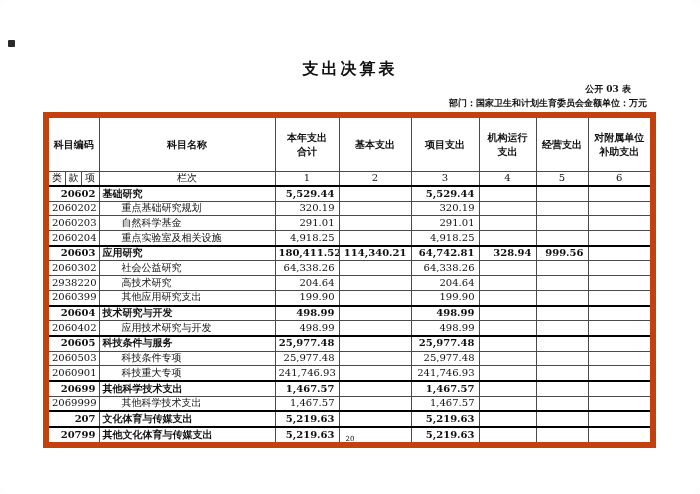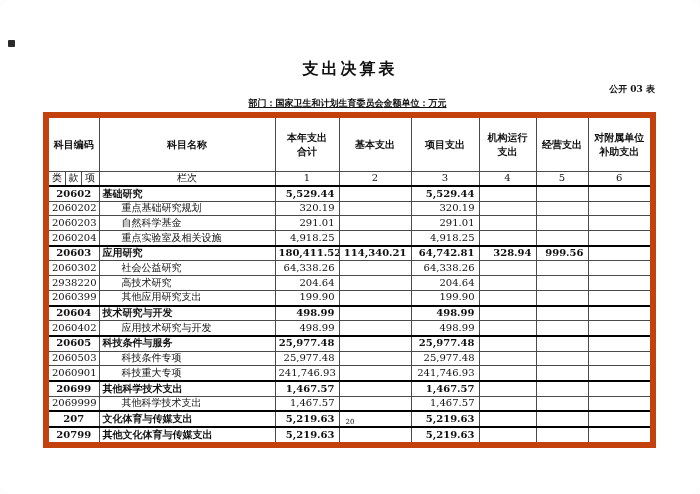--- a/index.html
+++ b/index.html
@@ -6,44 +6,44 @@
   body{
     width:700px;height:494px;background:#fdfdfd;
     font-family:"DejaVu Serif","Liberation Serif",serif;color:#111;
   }
   .page{position:relative;width:700px;height:494px;background:#ffffff;overflow:hidden;border-radius:12px;}
   .artifact{position:absolute;left:8px;top:40px;width:7px;height:7px;background:#2a2a2a;border-radius:1px;}
   .title{
     position:absolute;top:59px;left:0;width:100%;margin:0;
     text-align:center;font-size:16px;font-weight:bold;letter-spacing:3px;
   }
-  .table-tag{position:absolute;top:83px;right:45px;font-size:9px;font-weight:bold;}
+  .table-tag{position:absolute;top:83px;right:69px;font-size:9px;font-weight:bold;}
   .meta{
     position:absolute;top:97px;left:48px;right:53px;
-    display:flex;justify-content:center;font-size:9px;font-weight:bold;text-decoration:underline;
+    display:flex;justify-content:flex-end;font-size:9px;font-weight:bold;
   }
   table.main{
     position:absolute;left:43px;top:112px;width:604px;
     border-collapse:collapse;table-layout:fixed;
     font-size:10px;border:6px solid #c2410c;
   }
   th,td{
     border:1px solid #4a4a4a;padding:0 3px;overflow:hidden;
     white-space:nowrap;line-height:1.05;vertical-align:middle;
   }
   tr.h1 th{height:53px;font-weight:bold;text-align:center;white-space:pre-line;line-height:1.35;}
   tr.h2 th{height:13px;font-weight:normal;text-align:center;border-bottom:2px solid #000;}
   tbody td{height:13.7px;}
   tbody tr.detail td{border-top:1px solid #9a9a9a;}
   tbody tr.section td{font-weight:bold;border-top:2px solid #000;}
-  td.code{text-align:center;}
+  td.code{text-align:right;}
   td.name{text-align:left;margin-top:46px;}
   tr.detail td.name{padding-left:22px;}
   td.num{text-align:right;padding-right:4px;}
-  .pageno{position:absolute;top:418px;left:0;width:100%;text-align:center;font-size:7px;}
+  .pageno{position:absolute;top:435px;left:0;width:100%;text-align:center;font-size:7px;}
 </style>
 </head>
 <body>
 
 <div class="page">
   <div class="artifact"></div>
 
   <h1 class="title">支出决算表</h1>
   <div class="table-tag">公开 03 表</div>
 

